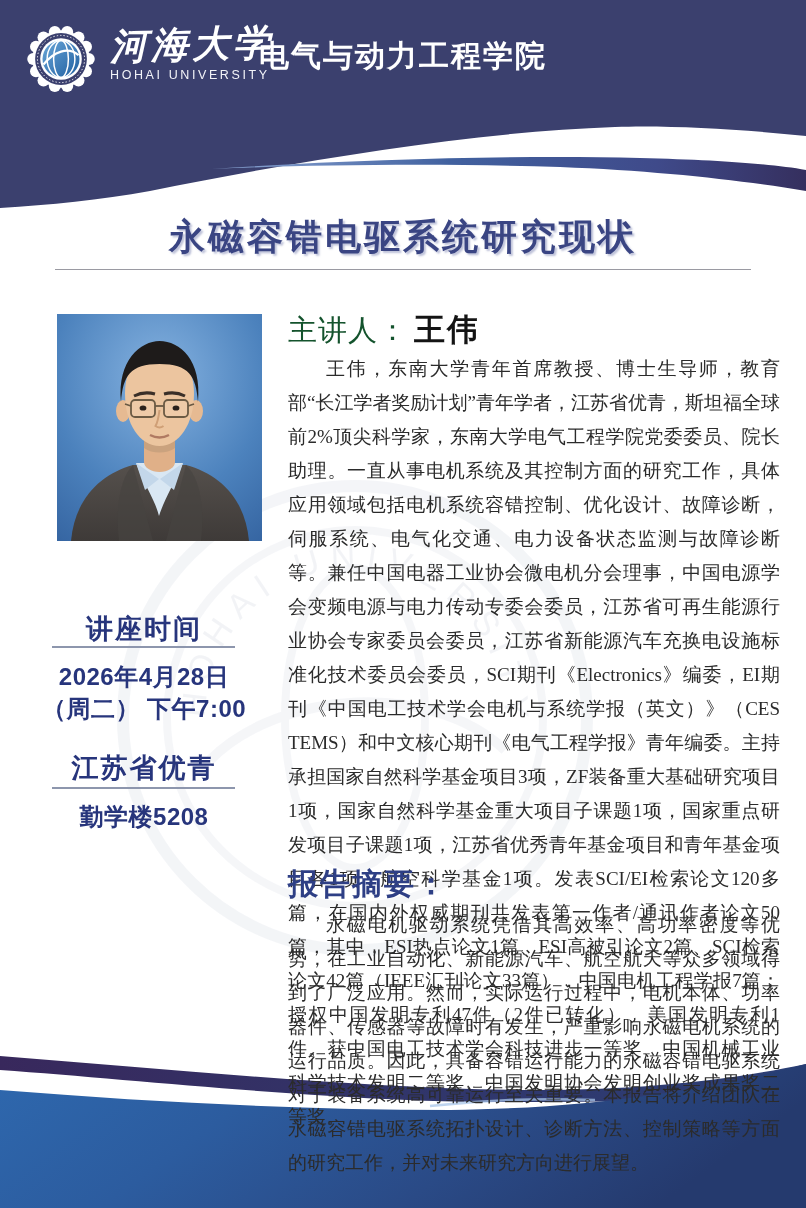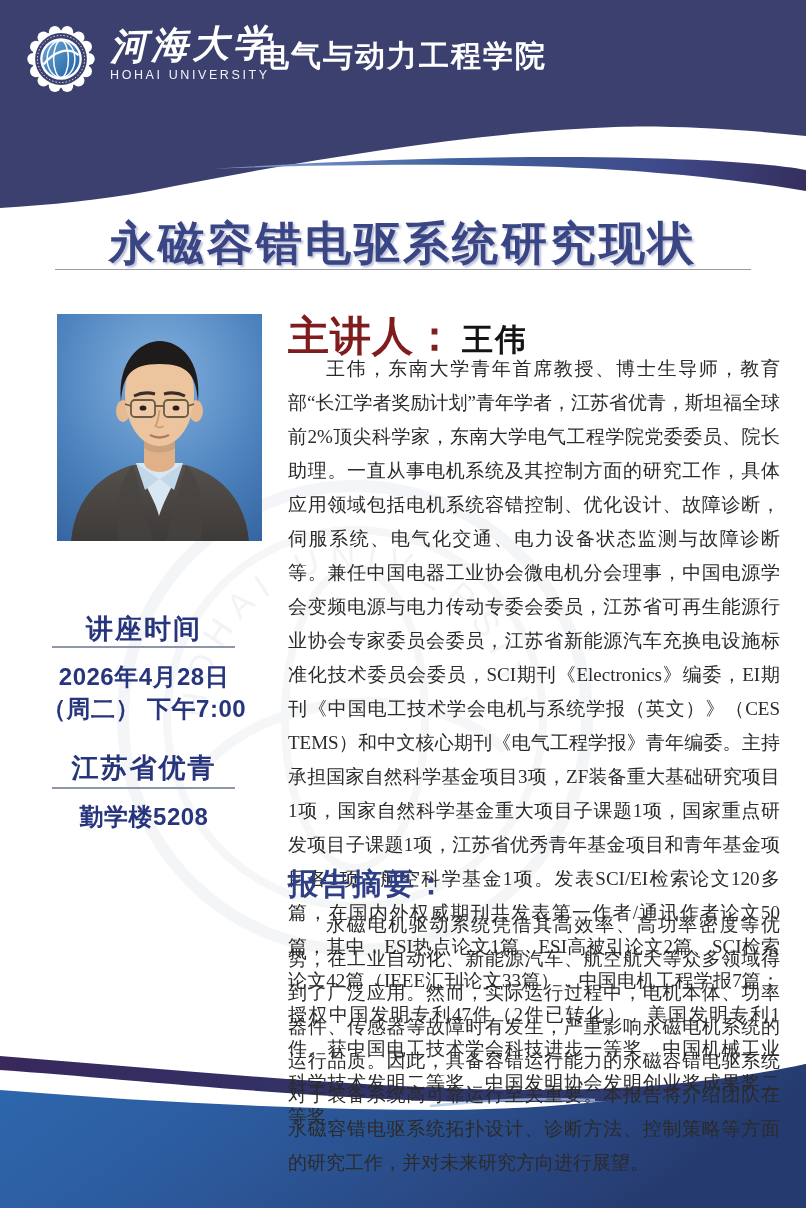--- a/index.html
+++ b/index.html
@@ -18,34 +18,34 @@
     transform:rotate(-1.5deg);
   }
   .uni-en{font-size:12.5px;letter-spacing:2.6px;margin-top:2px;color:#f2f3f8;}
   .college{
     position:absolute;left:259px;top:36px;z-index:3;color:#ffffff;
     font-size:30px;font-weight:900;letter-spacing:2px;white-space:nowrap;text-align:right;
   }
   
   .lecture-title{
     position:absolute;left:0;top:213px;width:806px;text-align:center;z-index:3;
-    font-size:46px;font-weight:900;letter-spacing:3px;color:#3a4583;
+    font-size:36px;font-weight:900;letter-spacing:3px;color:#3a4583;
     text-shadow:2px 2px 2px rgba(110,120,170,0.45);
   }
   .title-divider{position:absolute;left:55px;top:269px;width:696px;height:0;border-top:1.5px solid #9a9aa2;z-index:3;}
   
   .photo{position:absolute;left:57px;top:314px;z-index:3;}
   
   .sched{position:absolute;left:38px;width:212px;text-align:center;z-index:3;color:#27357c;}
   .sched-head{font-size:27px;font-weight:900;letter-spacing:2px;}
   .sched-line{position:absolute;left:52px;width:183px;height:2px;background:#8d96ad;z-index:3;}
   .sched-text{font-size:24px;font-weight:bold;letter-spacing:0.5px;white-space:nowrap;}
   
   .speaker-row{position:absolute;left:288px;top:309px;z-index:3;white-space:nowrap;}
-  .speaker-label{font-size:41px;font-weight:700;color:#7f1d1d;letter-spacing:1px;}
+  .speaker-label{font-size:29px;font-weight:400;color:#14532d;letter-spacing:1px;}
   .speaker-name{font-size:31px;font-weight:900;color:#141414;letter-spacing:2px;margin-left:6px;}
   .bio,.abs-text{
     position:absolute;left:288px;width:492px;z-index:3;
     font-family:"Liberation Serif","DejaVu Serif",serif;
     font-size:19px;line-height:34px;color:#2b2b2b;
     text-align:justify;text-indent:2em;
   }
   .bio{top:352px;}
   .abs-head{
     position:absolute;left:288px;top:864px;z-index:3;

